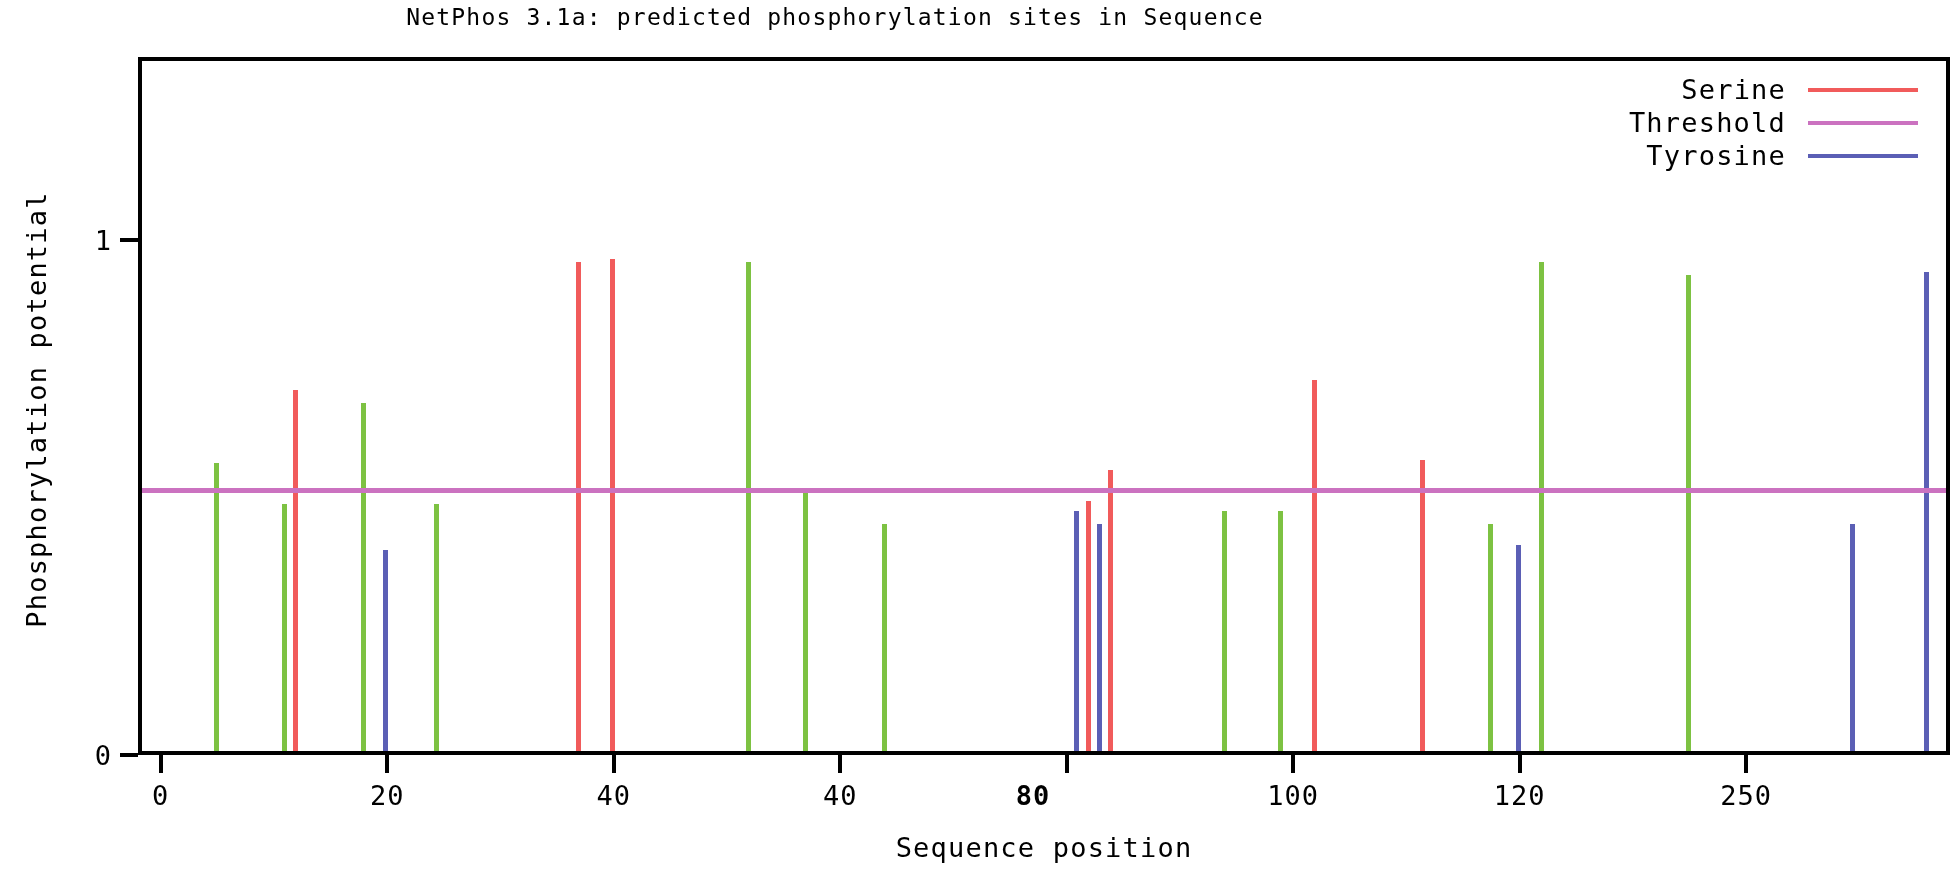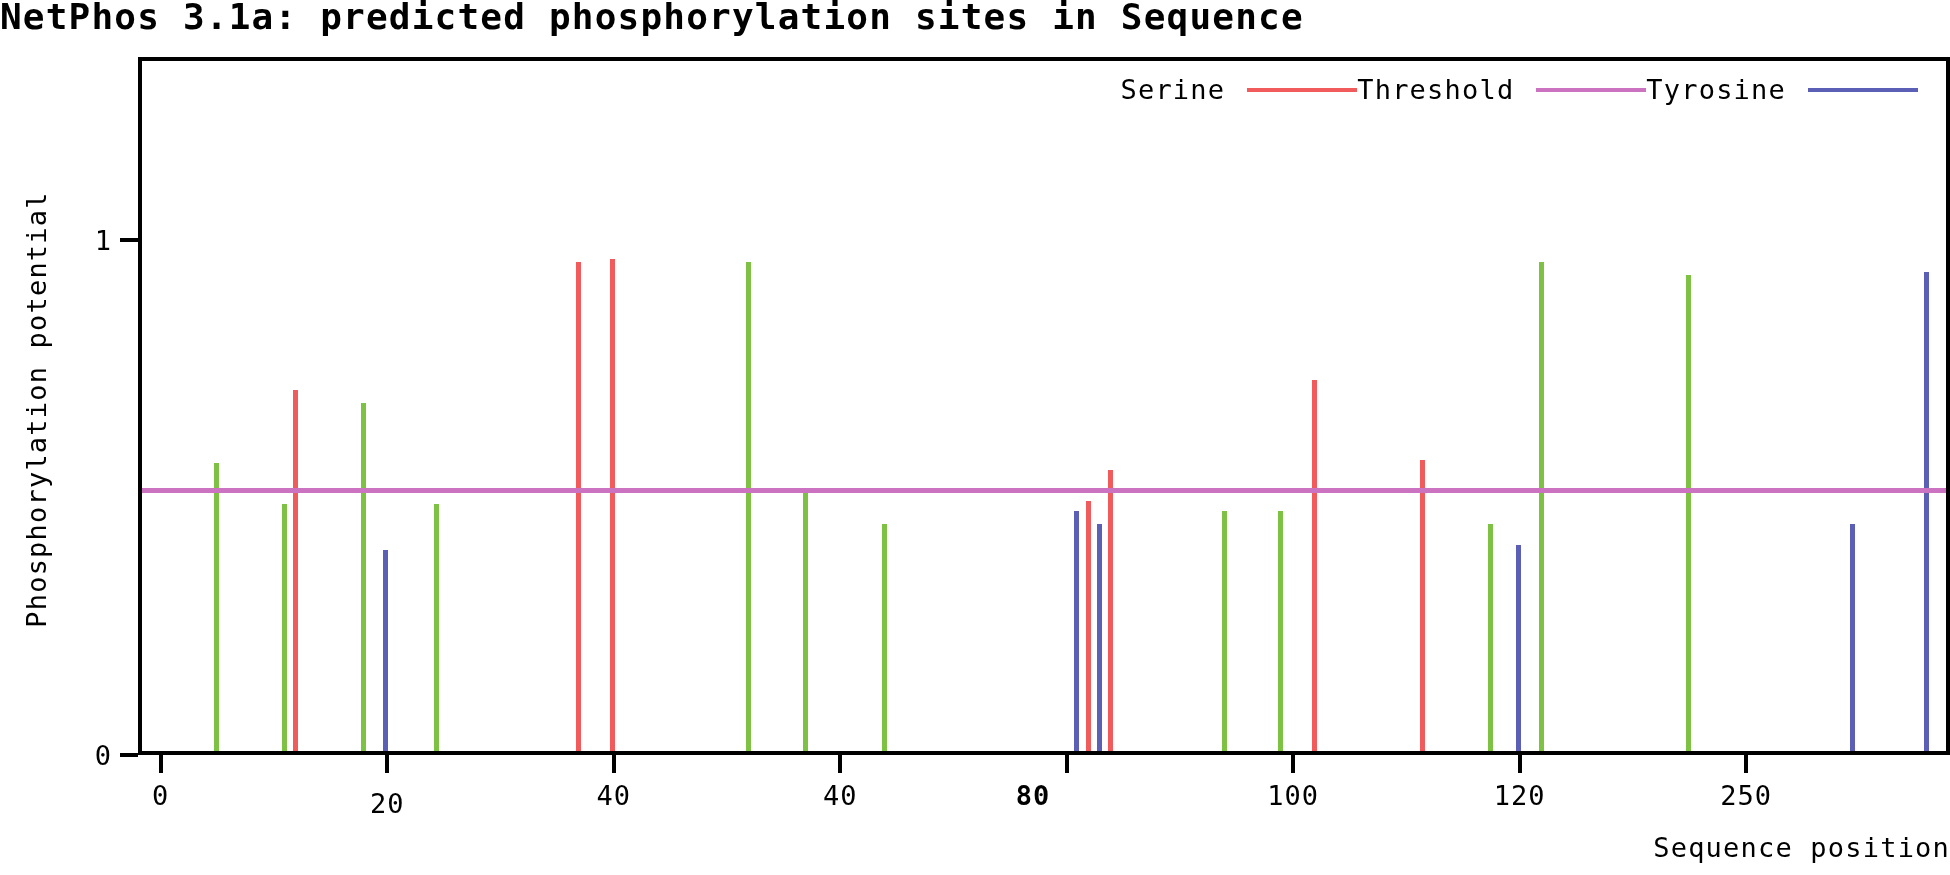--- a/index.html
+++ b/index.html
@@ -22,26 +22,26 @@
     width: 1950px;
     height: 875px;
   }
 
   
   #chart-title {
     position: absolute;
     left: 0;
     top: 0px;
     width: 1670px;
-    text-align: left;
-    font-size: 36px;
+    text-align: center;
+    font-size: 23px;
     letter-spacing: 1.2px;
     line-height: 34px;
     white-space: nowrap;
-    font-weight: bold;
+    font-weight: normal;
   }
 
   
   #plot-area {
     position: absolute;
     left: 138px;
     top: 57px;
     width: 1812px;
     height: 698px;
     border: 4px solid #000000;
@@ -110,21 +110,21 @@
     white-space: nowrap;
     text-align: right;
   }
 
   
   #xlabel {
     position: absolute;
     left: 138px;
     top: 832px;
     width: 1812px;
-    text-align: right;
+    text-align: center;
     font-size: 27px;
     letter-spacing: 1.2px;
     white-space: nowrap;
   }
   #ylabel {
     position: absolute;
     left: -244px;
     top: 394px;
     width: 560px;
     text-align: center;
@@ -134,21 +134,21 @@
     transform: rotate(-90deg);
     transform-origin: 50% 50%;
   }
 
   
   #legend {
     position: absolute;
     right: 32px;
     top: 73px;
     display: flex;
-    flex-direction: row;
+    flex-direction: column;
     gap: 0px;
   }
   .legend-row {
     display: flex;
     align-items: center;
     justify-content: flex-end;
     height: 33px;
   }
   .legend-label {
     font-size: 27px;
@@ -198,21 +198,21 @@
         <div class="bar" style="left: 1783.69px; height: 479.07px; background: rgb(91, 95, 181);"></div>
       </div>
     <div id="threshold-line" style="background: rgb(203, 114, 192); bottom: 257.565px;"></div>
   </div>
   <div id="plot-right-edge"></div>
 
   <div id="x-axis-ticks">
       <div class="xtick" style="left: 160.65px;"></div>
       <div class="xtick-label" style="left: 160.65px;">0</div>
       <div class="xtick" style="left: 387.15px;"></div>
-      <div class="xtick-label" style="left: 387.15px; margin-top: 8px;">20</div>
+      <div class="xtick-label" style="left: 387.15px;">20</div>
       <div class="xtick" style="left: 613.65px;"></div>
       <div class="xtick-label" style="left: 613.65px;">40</div>
       <div class="xtick" style="left: 840.15px;"></div>
       <div class="xtick-label" style="left: 840.15px;">40</div>
       <div class="xtick" style="left: 1066.65px;"></div>
       <div class="xtick-label" style="left: 1033px; font-weight: bold;">80</div>
       <div class="xtick" style="left: 1293.15px;"></div>
       <div class="xtick-label" style="left: 1293.15px;">100</div>
       <div class="xtick" style="left: 1519.65px;"></div>
       <div class="xtick-label" style="left: 1519.65px;">120</div>

